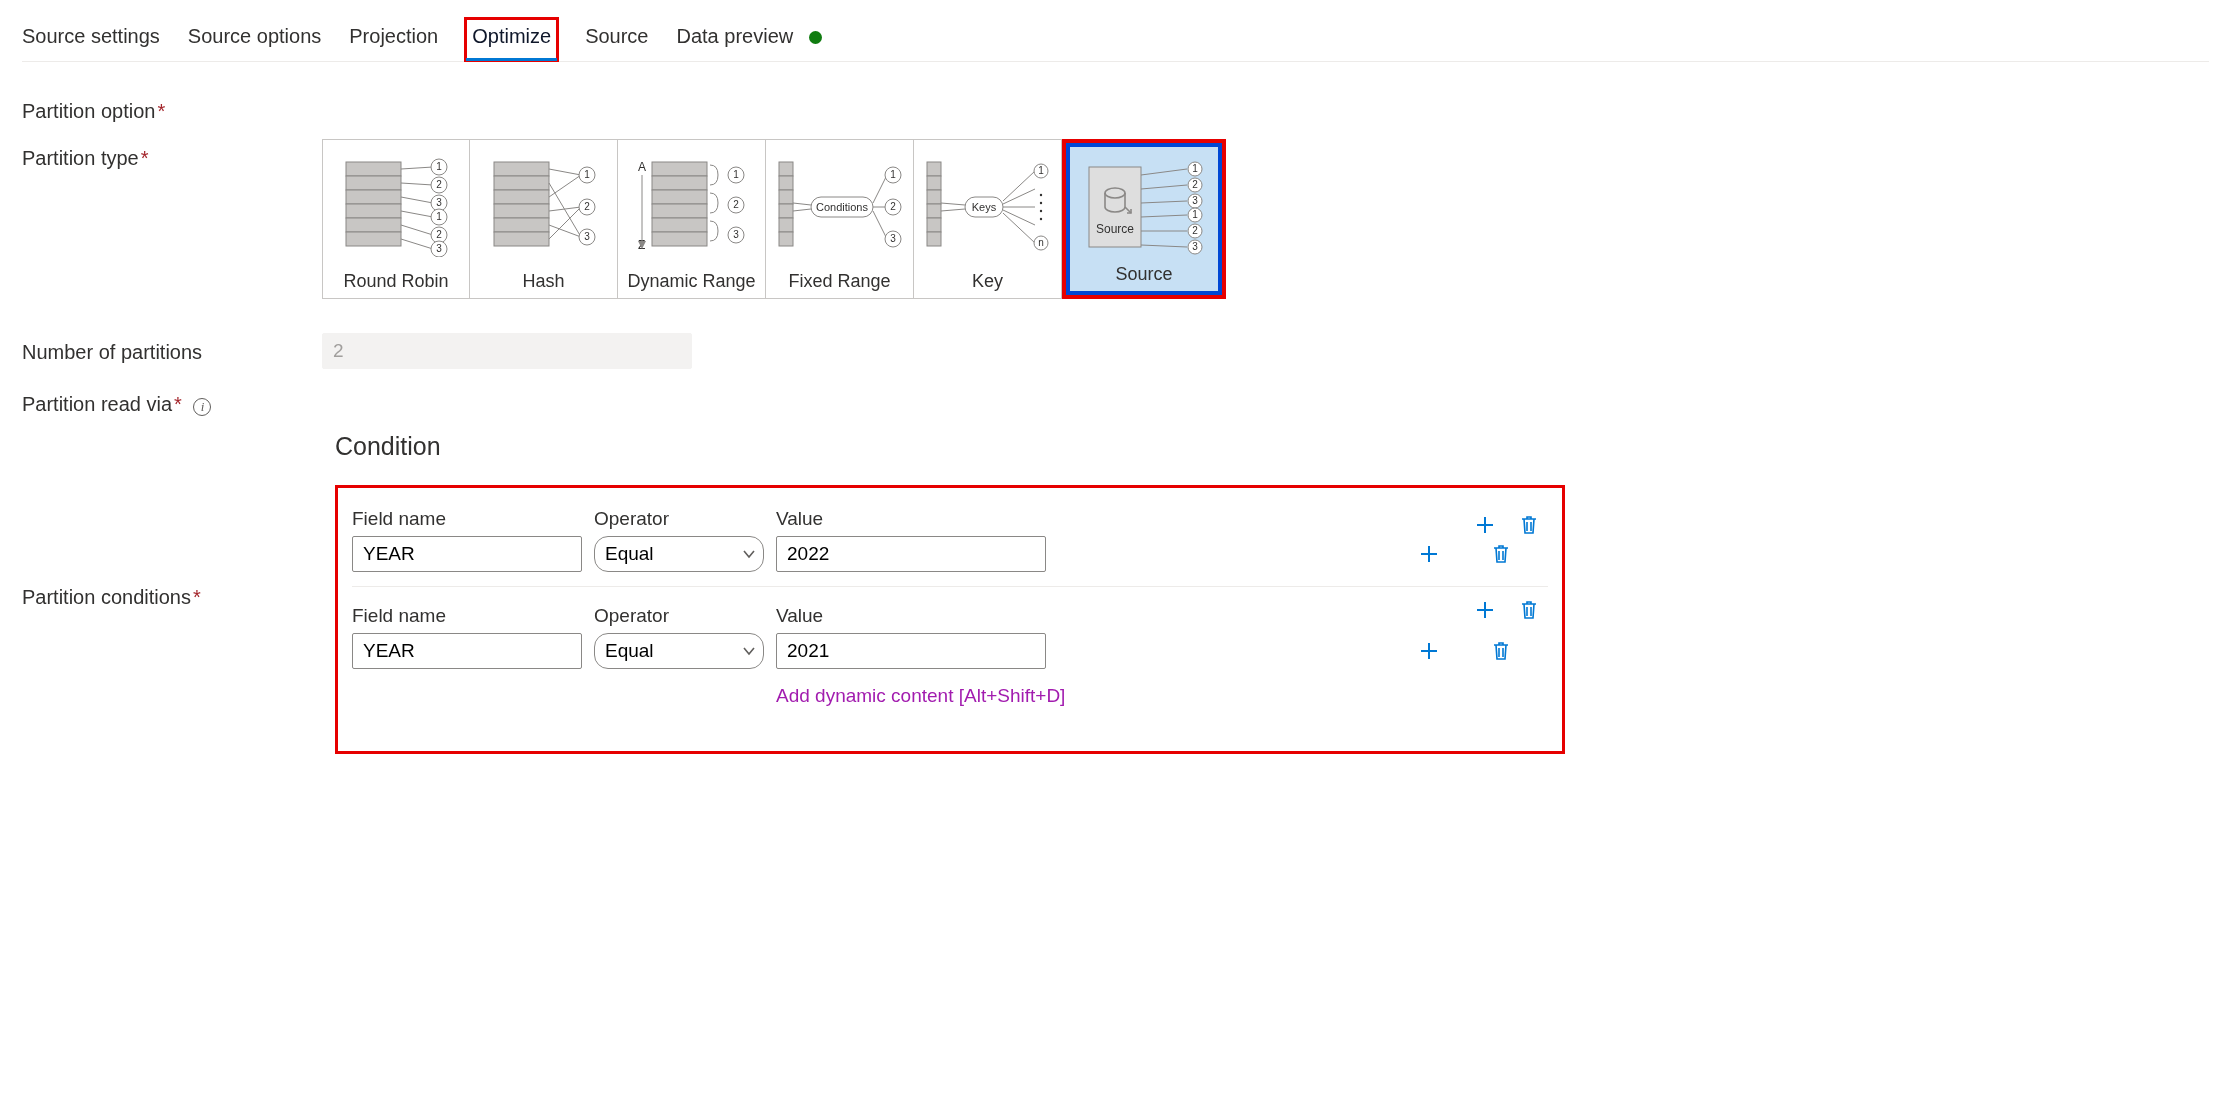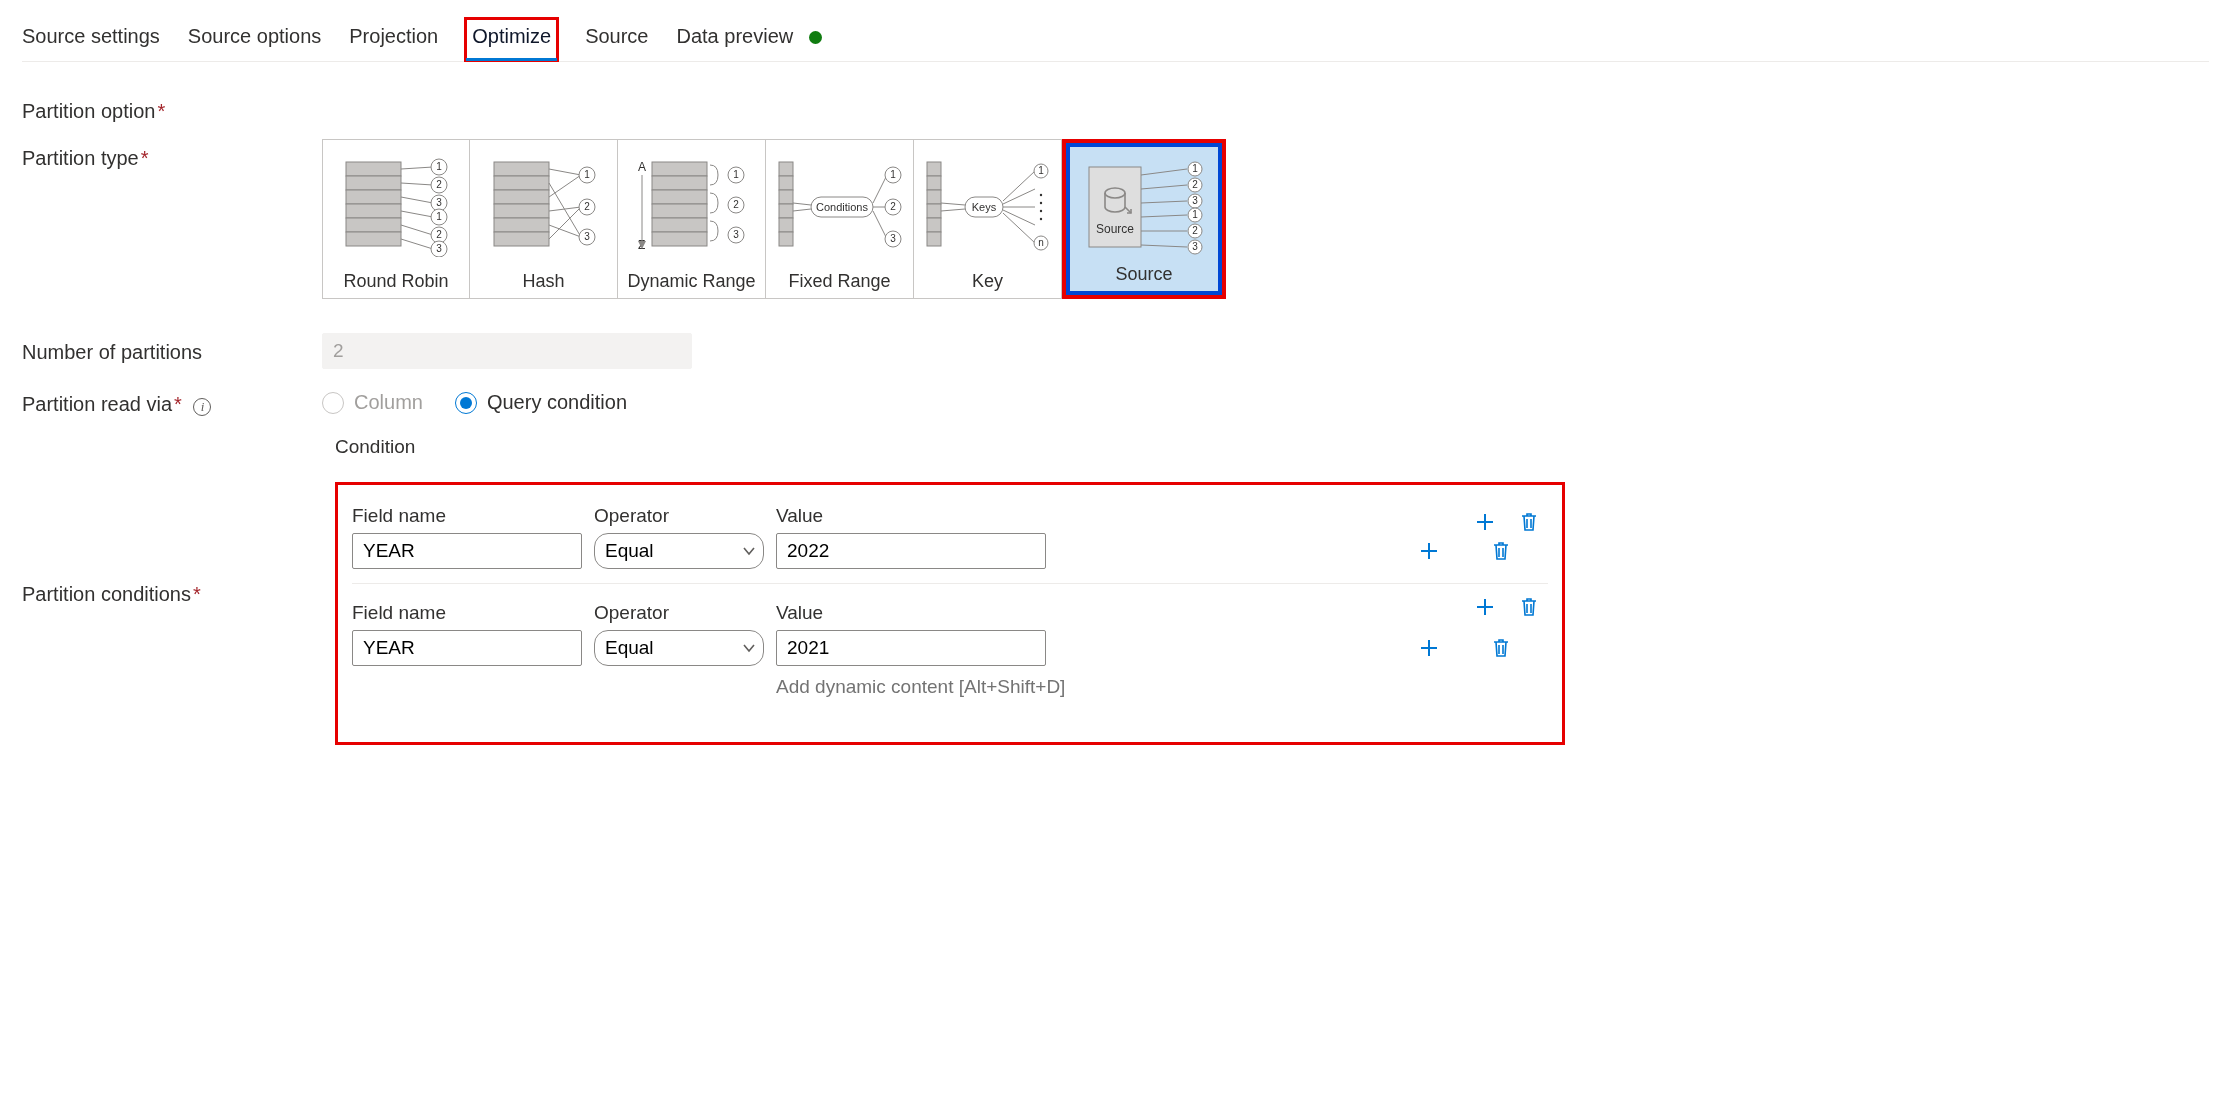--- a/index.html
+++ b/index.html
@@ -191,24 +191,24 @@
     display: flex; gap: 18px;
   }
   .icon-btn {
     color: #0078d4;
     cursor: pointer;
     display: inline-flex;
     align-items: center; justify-content: center;
     width: 26px; height: 26px;
   }
   .dyn-link {
-    color: #737373;
+    color: #a21caf;
     font-size: 19px;
     cursor: pointer;
-    margin-top: 10px;
+    margin-top: 16px;
     display: inline-block;
   }
 
   svg { display: block; }
 </style>
 </head>
 <body>
 
 <div class="tabs">
   <div class="tab">Source settings</div>
@@ -477,38 +477,28 @@
     <div class="ctrl-col">
       <input type="text" disabled="" style="width: 370px;" value="2">
     </div>
   </div>
 
   <div class="row">
     <div class="label-col">
       <span>Partition read via</span><span class="req">*</span>
       <span class="info-icon">i</span>
     </div>
-    <div class="ctrl-col">
-      <label class="radio disabled">
-        <span class="circle"></span>
-        <span>Column</span>
-      </label>
-      <label class="radio checked">
-        <span class="circle"></span>
-        <span>Query condition</span>
-      </label>
-    </div>
   </div>
 
   <div class="row" style="align-items:center;gap:13px;">
     <div class="label-col">
       <span>Partition conditions</span><span class="req">*</span>
     </div>
     <div class="ctrl-col" style="display:block; max-width:1230px;">
-      <div style="font-size:19px;margin-bottom:24px;">Condition</div>
+      <div style="font-size:25px;margin-bottom:24px;">Condition</div>
 
       <div class="cond-wrap">
 
         <div class="cond-group">
           <div class="grp-actions">
             <span class="icon-btn">
               <svg width="22" height="22" viewBox="0 0 22 22">
                   <path d="M11 3v16M3 11h16" stroke="#0078d4" stroke-width="2" fill="none"></path>
                 </svg>
             </span>

